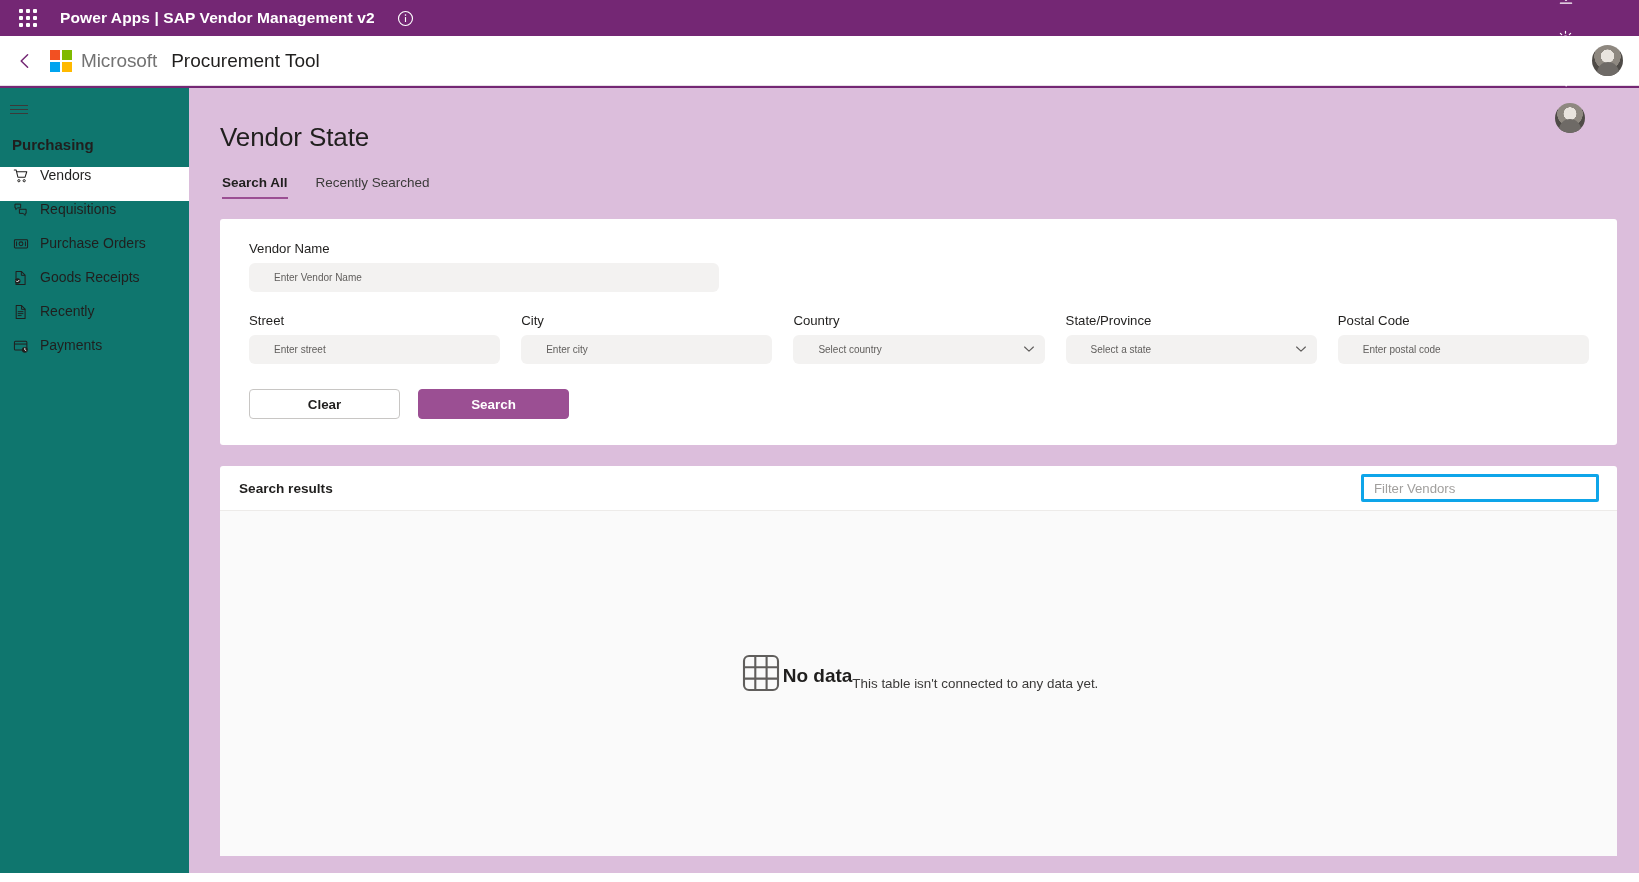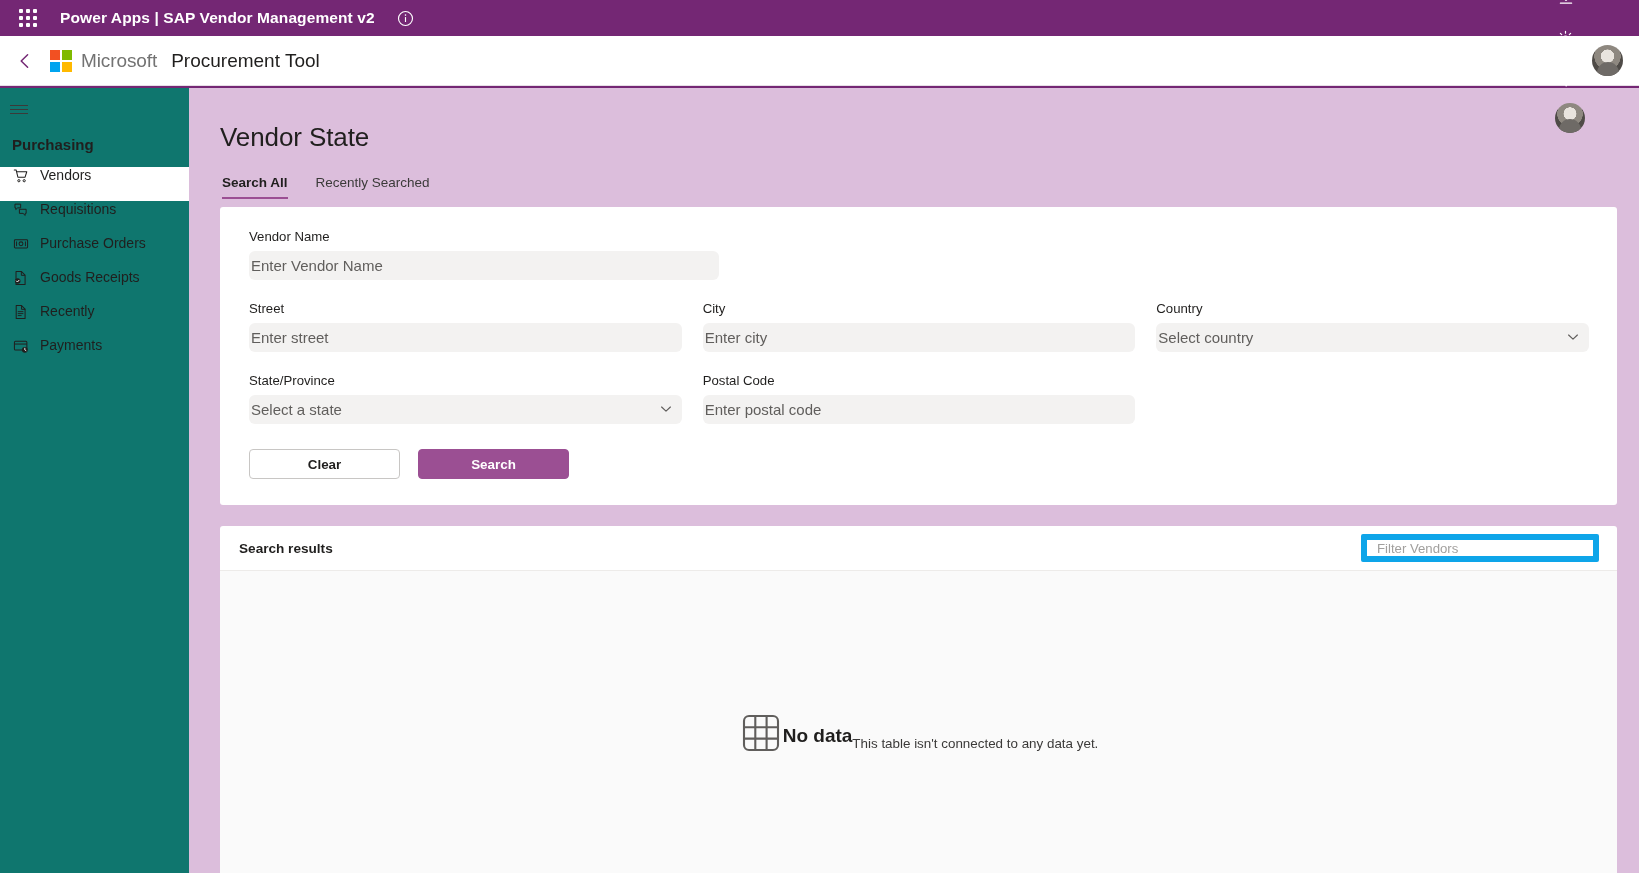--- a/index.html
+++ b/index.html
@@ -214,46 +214,46 @@
     content: "";
     position: absolute;
     left: 0; right: 0; bottom: 0;
     height: 2.5px;
     background: #9b4f93;
   }
 
   .card {
     background: #ffffff;
     border-radius: 3px;
-    margin-top: 8px;
+    margin-top: 20px;
   }
   .search-card { padding: 22px 28px 26px 29px; }
 
   .field-label {
     font-size: 13.2px;
     color: #201f1e;
     margin-bottom: 7px;
   }
   .inp {
     width: 100%;
     height: 29px;
     background: #f3f2f1;
     border: none;
     border-radius: 6px;
-    font-size: 15px;
+    font-size: 10px;
     font-family: "Liberation Sans", sans-serif;
     color: #201f1e;
-    padding: 0 2px;
+    padding: 0 25px;
     outline: none;
   }
   .inp::placeholder { color: #605e5c; }
   .vendor-name-row { width: 470px; }
   .grid-row {
     display: grid;
-    grid-template-columns: repeat(3, 1fr);
+    grid-template-columns: repeat(5, 1fr);
     gap: 21px;
     margin-top: 21px;
   }
   .select-wrap { position: relative; }
   .select-wrap .chevd {
     position: absolute;
     right: 10px; top: 50%;
     transform: translateY(-50%);
     pointer-events: none;
     color: #605e5c;
@@ -294,21 +294,21 @@
   }
   .results-title {
     font-size: 13.6px;
     font-weight: bold;
     color: #201f1e;
   }
   .filter-input {
     margin-left: auto;
     width: 238px;
     height: 28px;
-    border: 6px solid #0ea5e9;
+    border: 3px solid #0ea5e9;
     border-radius: 2px;
     background: #ffffff;
     font-size: 13.2px;
     font-family: "Liberation Sans", sans-serif;
     padding: 0 10px;
     color: #201f1e;
     outline: none;
   }
   .filter-input::placeholder { color: #a19f9d; }
 

